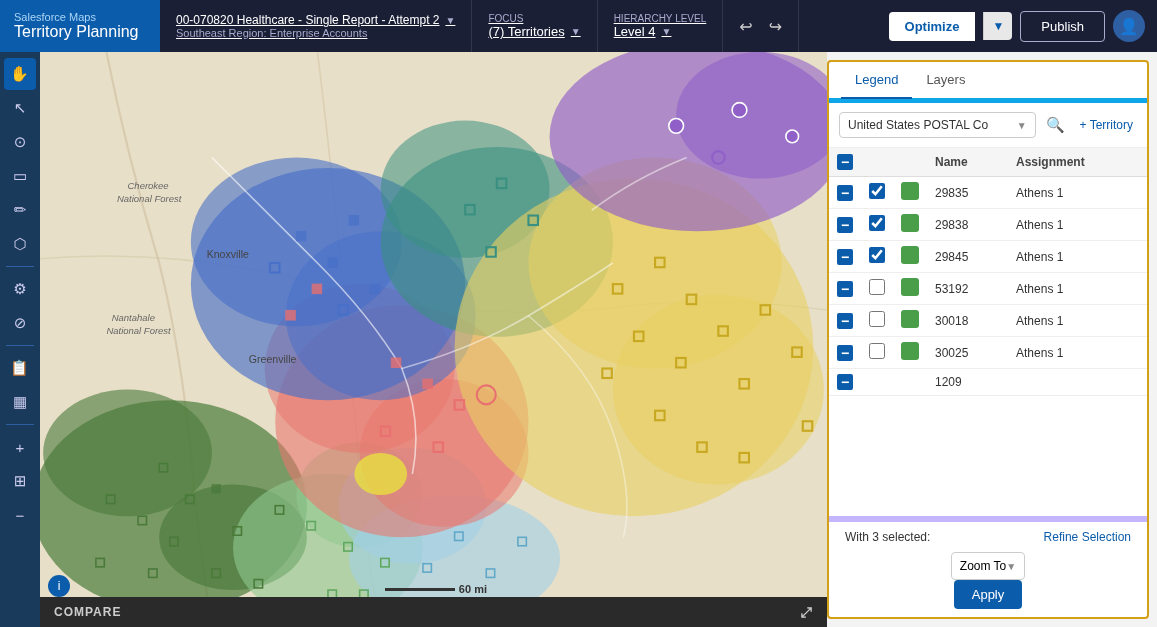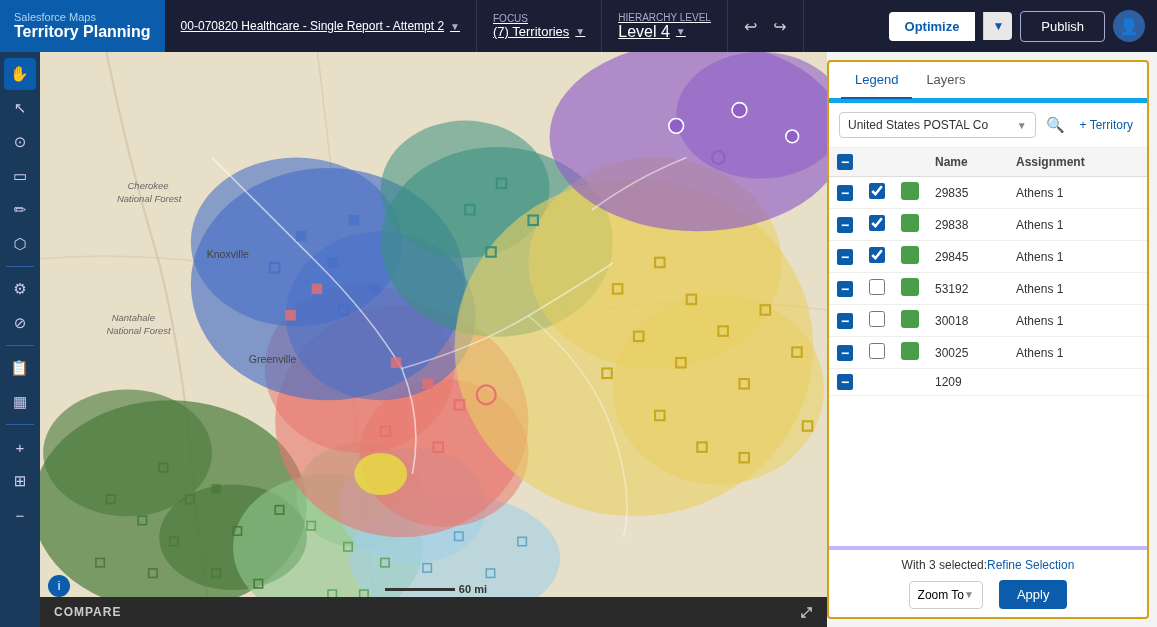--- a/index.html
+++ b/index.html
@@ -7,21 +7,21 @@
 
     
     .topbar {
       display: flex; align-items: stretch; background: #1a1f36; color: white;
       height: 52px; width: 100%;
     }
     .topbar-brand {
       background: #0b5cab; padding: 6px 14px; display: flex; flex-direction: column; justify-content: center; min-width: 160px;
     }
     .topbar-brand-title { font-size: 11px; color: #aad4f5; }
-    .topbar-brand-subtitle { font-size: 16px; font-weight: bold; color: white; }
+    .topbar-brand-subtitle { font-size: 16px; font-weight: normal; color: white; }
     .topbar-section {
       display: flex; flex-direction: column; justify-content: center; padding: 4px 16px;
       border-right: 1px solid #2e3650; cursor: pointer; position: relative; text-decoration: underline;
     }
     .topbar-section-label { font-size: 10px; color: #aac; text-transform: uppercase; }
     .topbar-section-row { display: flex; align-items: center; gap: 6px; }
     .topbar-section-row .arrow { font-size: 10px; color: #aac; }
     .topbar-nav-btns { display: flex; align-items: center; gap: 4px; padding: 0 10px; border-right: 1px solid #2e3650; }
     .nav-btn {
       background: none; border: none; color: #ccc; cursor: pointer; font-size: 16px;
@@ -151,29 +151,29 @@
     .row-checkbox { width: 16px; height: 16px; cursor: pointer; accent-color: #0b5cab; }
     .color-swatch { width: 18px; height: 18px; border-radius: 3px; display: inline-block; }
     .minus-btn {
       width: 16px; height: 16px; background: #0b5cab; color: white;
       border: none; border-radius: 2px; cursor: pointer; font-size: 14px; font-weight: bold;
       display: flex; align-items: center; justify-content: center; line-height: 1;
     }
 
     
     .legend-bottom {
-      border-top: 4px solid #c4b5fd; padding: 8px 28px;
-      display: flex; flex-direction: column; gap: 8px; align-items: center;
+      border-top: 6px solid #c4b5fd; padding: 8px 16px;
+      display: flex; flex-direction: column; gap: 8px;
     }
     .selected-row {
       display: flex; align-items: center; justify-content: space-between; font-size: 12px;
     }
     .selected-text { color: #333; }
     .refine-link { color: #0b5cab; cursor: pointer; font-size: 12px; }
-    .action-row { display: flex; align-items: center; gap: 16px; }
+    .action-row { display: flex; align-items: center; gap: 0; flex-direction: column; }
     .action-select {
       flex: 1; padding: 6px 8px; border: 1px solid #ccc; border-radius: 4px;
       font-size: 12px; background: white; cursor: pointer;
       display: flex; align-items: center; justify-content: space-between;
     }
     .btn-apply {
       background: #0b5cab; color: white; border: none; padding: 7px 18px;
       border-radius: 4px; cursor: pointer; font-size: 13px; font-weight: 500;
     }
   </style>
@@ -184,34 +184,35 @@
   <div class="topbar-brand">
     <span class="topbar-brand-title">Salesforce Maps</span>
     <span class="topbar-brand-subtitle">Territory Planning</span>
   </div>
 
   <div class="topbar-section">
     <div class="topbar-section-row">
       <span style="font-size:12px;color:white;">00-070820 Healthcare - Single Report - Attempt 2</span>
       <span class="arrow">▼</span>
     </div>
+    <span style="font-size:11px;color:#aac;">Southeast Region: Enterprise Accounts</span>
   </div>
 
   <div class="topbar-section">
     <span class="topbar-section-label">Focus</span>
     <div class="topbar-section-row">
       <span style="font-size:13px;color:white;font-weight:500;">(7) Territories</span>
       <span class="arrow">▼</span>
     </div>
   </div>
 
   <div class="topbar-section">
     <span class="topbar-section-label">Hierarchy Level</span>
     <div class="topbar-section-row">
-      <span style="font-size:16px;color:white;font-weight:500;">Level 4</span>
+      <span style="font-size:13px;color:white;font-weight:500;">Level 4</span>
       <span class="arrow">▼</span>
     </div>
   </div>
 
   <div class="topbar-nav-btns">
     <button class="nav-btn" title="Undo">↩</button>
     <button class="nav-btn" title="Redo">↪</button>
   </div>
 
   <div class="topbar-right">

